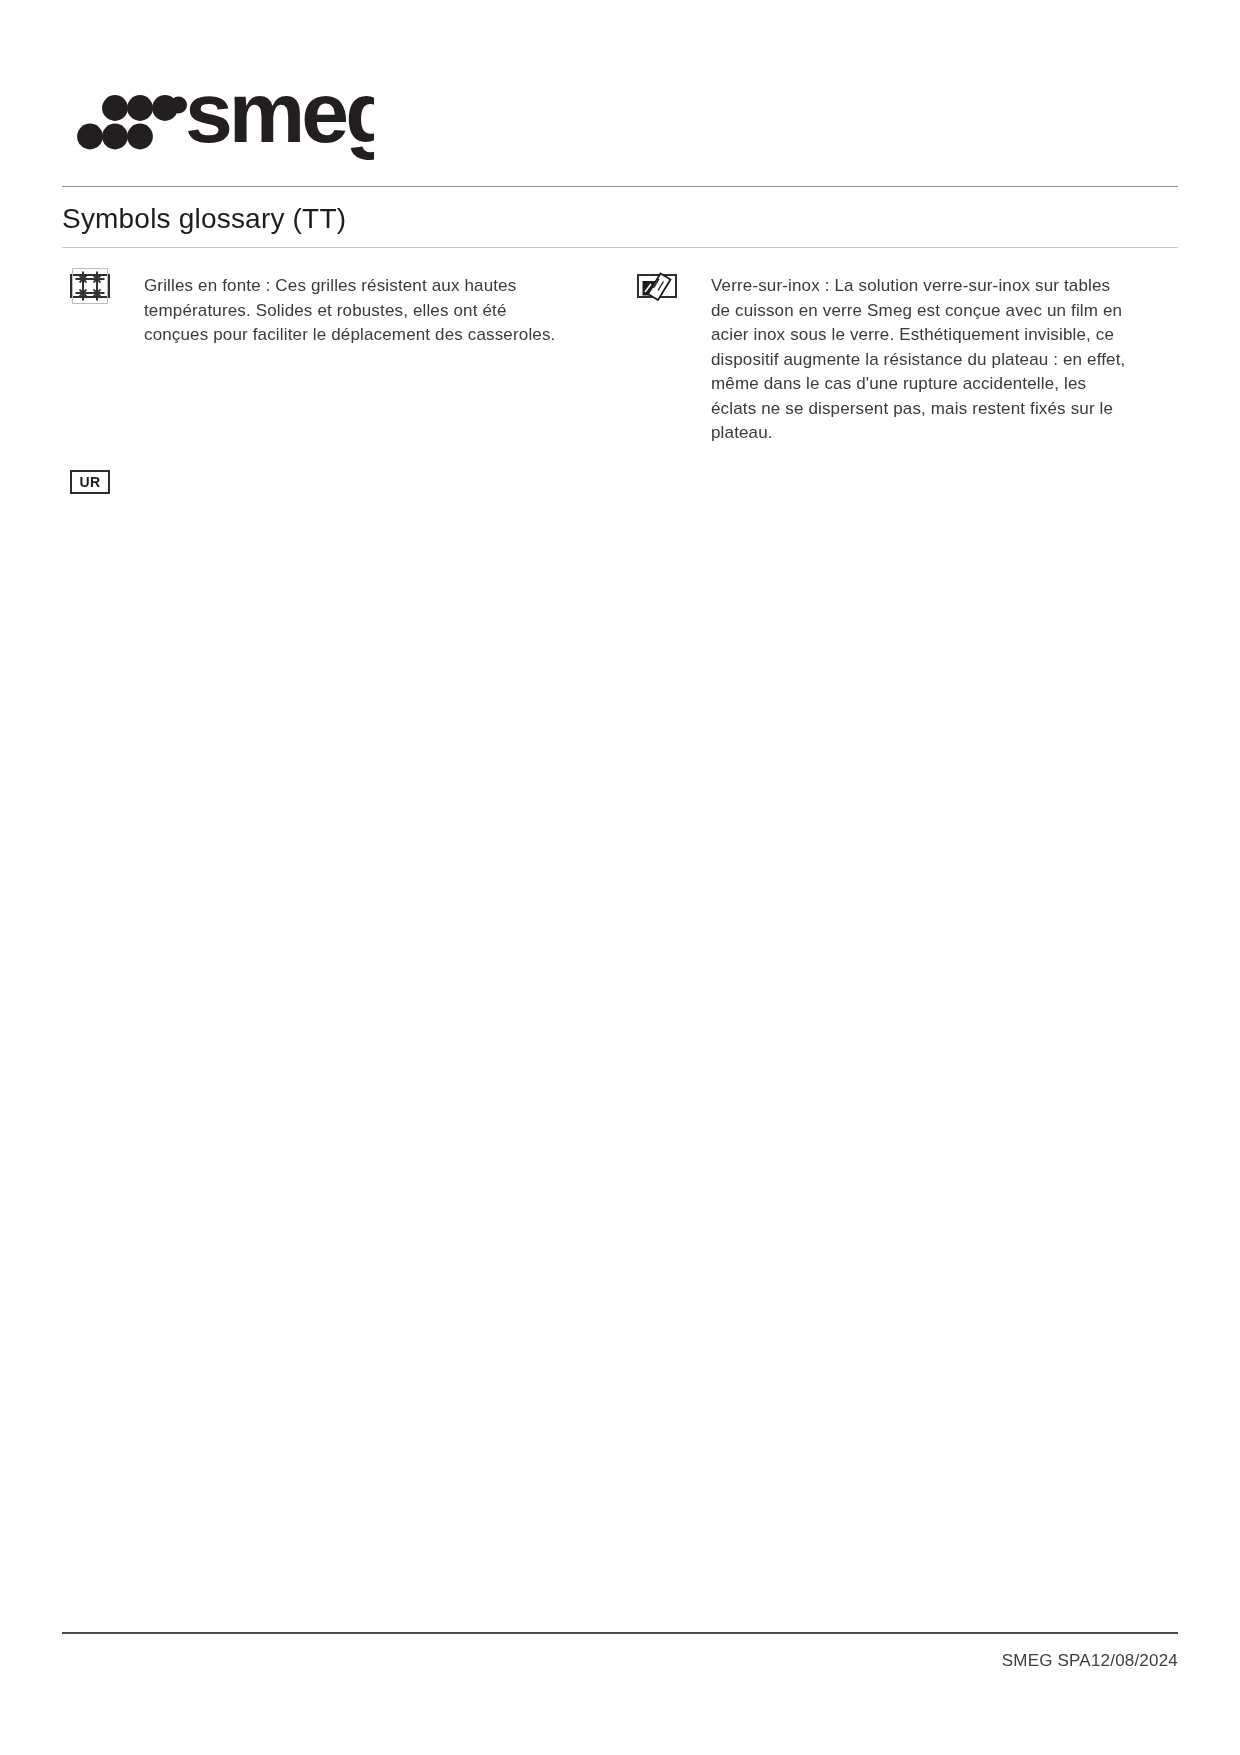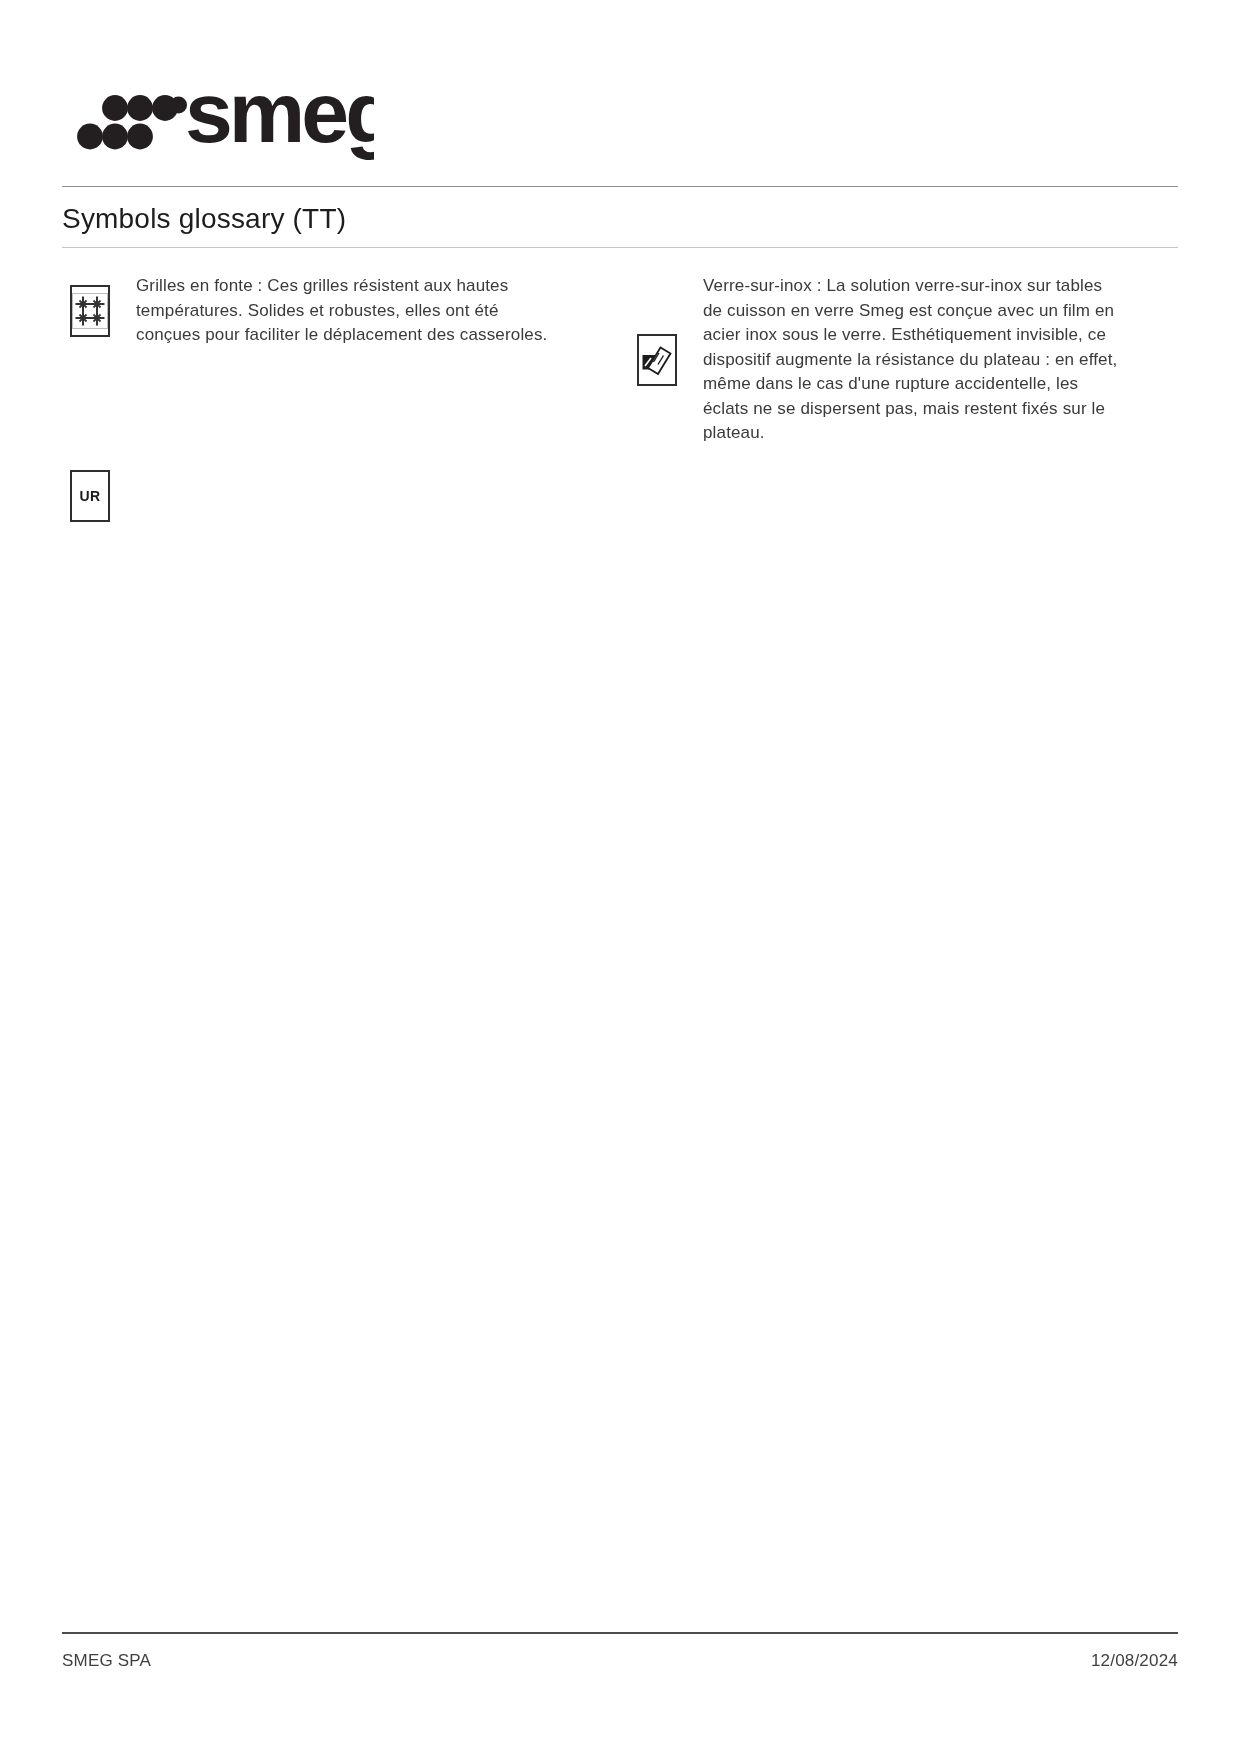--- a/index.html
+++ b/index.html
@@ -36,24 +36,24 @@
   }
 
   
   .glossary {
     position:absolute; left:70px; top:254px;
     display:grid;
     grid-template-columns:567px 541px;
     row-gap:24px;
     align-items:start;
   }
-  .entry { display:flex; gap:26px; align-items:center; }
+  .entry { display:flex; gap:34px; align-items:flex-start; }
   .icon-box {
     box-sizing:border-box;
-    width:40px; height:52px;
+    width:40px; height:24px;
     border:2px solid #2e2e2e;
     background:#ffffff;
     flex-shrink:0;
     display:flex; align-items:center; justify-content:center;
   }
   .icon-box svg { display:block; }
   .badge-text {
     font-size:14px; font-weight:bold; color:#1c1c1c; letter-spacing:0.5px;
     line-height:1;
   }
@@ -61,21 +61,21 @@
     margin:0; width:420px;
     font-size:17px; line-height:24.5px;
     color:#3a3a3a; letter-spacing:0.15px;
   }
 
   
   .footer {
     position:absolute; left:62px; top:1612px; width:1116px;
     border-top:2px solid #4c4c4c;
     padding-top:17px;
-    display:flex; justify-content:space-between;
+    display:flex; justify-content:flex-end;
     font-size:17px; color:#3f3f3f; letter-spacing:0.2px;
   }
 </style>
 </head>
 <body>
 
 <div class="page">
 
   <svg class="logo" viewBox="0 0 300 80" aria-hidden="true">
     <g fill="#231f20">

